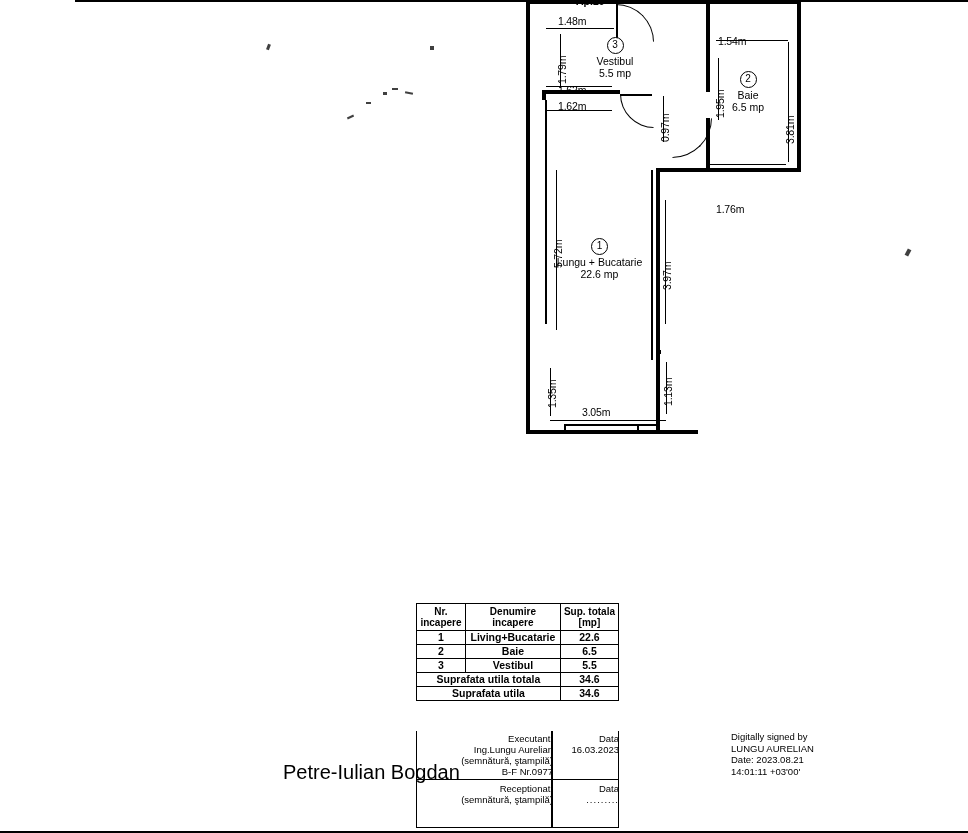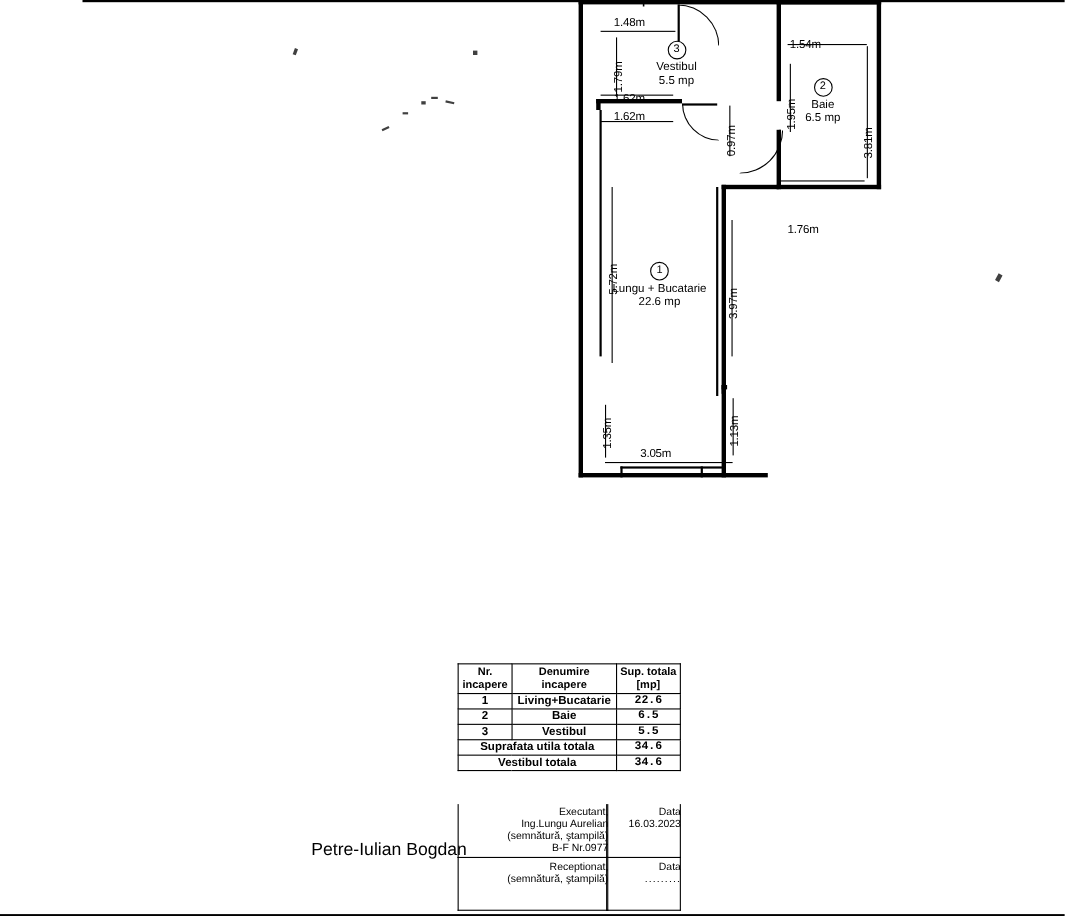--- a/index.html
+++ b/index.html
@@ -135,21 +135,21 @@
     padding: 1px 2px;
     font-weight: bold;
     line-height: 11px;
   }
   table.recap th {
     font-size: 10px;
     padding: 2px 1px;
   }
   table.recap td.num { width: 46px; }
   table.recap td.name { width: 92px; }
-  table.recap td.area { width: 65px; font-family: Liberation Mono, monospace; }
+  table.recap td.area { width: 65px; }
   td.total-label {
     text-align: center;
   }
 
   .sigblock {
     position: absolute;
     font-size: 9.5px;
     line-height: 11px;
     text-align: right;
   }
@@ -198,21 +198,21 @@
     left: 731px;
     top: 731px;
     font-size: 9.5px;
     line-height: 11.5px;
     white-space: nowrap;
   }
   .dsig-petre {
     position: absolute;
     left: 283px;
     top: 762px;
-    font-size: 16px;
+    font-size: 20px;
     line-height: 21px;
     white-space: nowrap;
   }
 </style>
 </head>
 <body>
 
 <div class="page">
 
   <div class="edge-top"></div>
@@ -362,21 +362,21 @@
       <tr>
         <td class="num">3</td>
         <td class="name">Vestibul</td>
         <td class="area">5.5</td>
       </tr>
       <tr>
         <td class="total-label" colspan="2">Suprafata utila totala</td>
         <td class="area">34.6</td>
       </tr>
       <tr>
-        <td class="total-label" colspan="2">Vestibul totala</td>
+        <td class="total-label" colspan="2">Suprafata utila</td>
         <td class="area">34.6</td>
       </tr>
     </tbody>
   </table>
 
   <div class="sig-box" style="left:416px;top:731px;width:135px;height:48px;"></div>
   <div class="sig-box" style="left:551px;top:731px;width:66px;height:48px;"></div>
   <div class="sig-box" style="left:416px;top:779px;width:135px;height:48px;"></div>
   <div class="sig-box" style="left:551px;top:779px;width:66px;height:48px;"></div>
 
@@ -395,18 +395,24 @@
   <div class="sigblock sig-recep">
     <div>Receptionat,</div>
     <div>(semnătură, ştampilă)</div>
   </div>
 
   <div class="sigblock sig-data2">
     <div>Data</div>
     <div class="dots">.........</div>
   </div>
 
+  <div class="dsig-lungu-meta">
+    <div>Digitally signed by</div>
+    <div>LUNGU AURELIAN</div>
+    <div>Date: 2023.08.21</div>
+    <div>14:01:11 +03'00'</div>
+  </div>
 
   <div class="dsig-petre">
     <div>Petre-Iulian Bogdan</div>
   </div>
 
 </div>
 
 </body></html>

